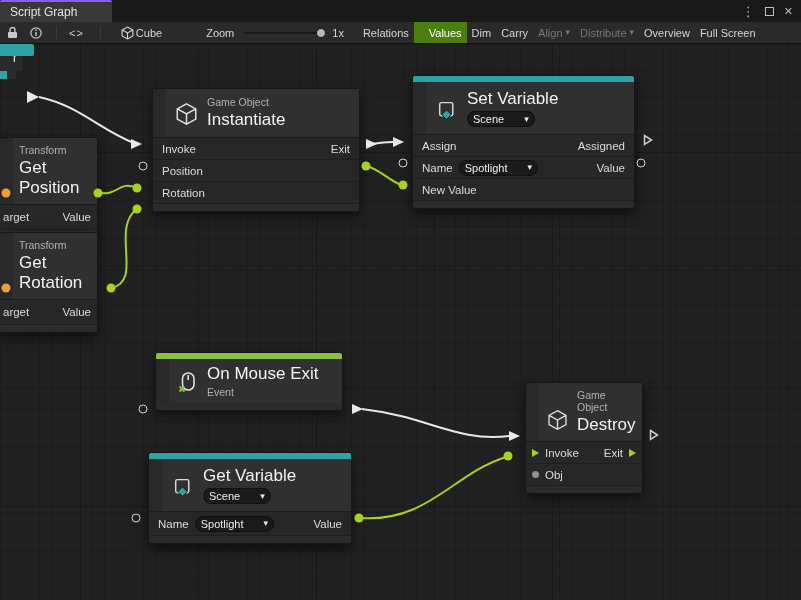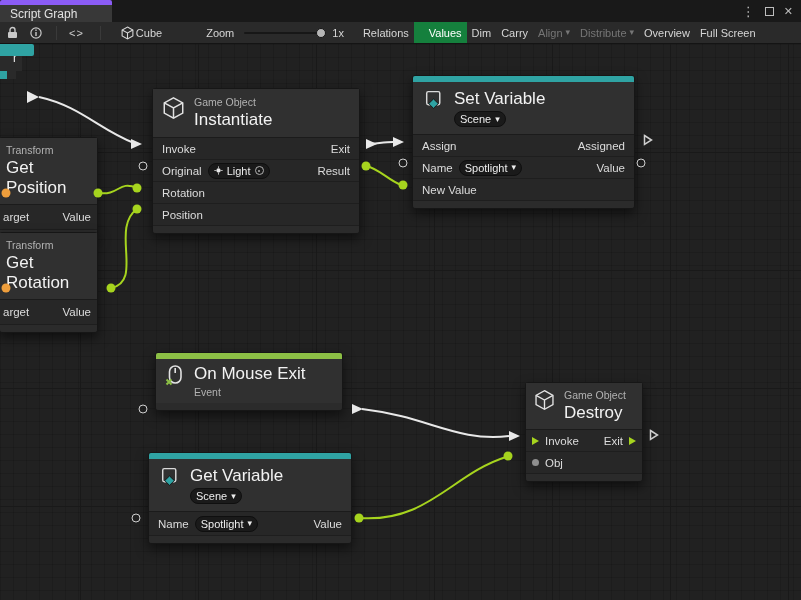--- a/index.html
+++ b/index.html
@@ -13,21 +13,21 @@
   }
 
   
   .tabbar {
     position: absolute; top:0; left:0; right:0; height:22px;
     background:#191919; display:flex; align-items:stretch;
   }
   .tab {
     width:112px; background:#383838; color:#e2e2e2; font-size:12px;
     display:flex; align-items:center; padding:0 10px;
-    border-top:5px solid #8b5cf6; border-radius:2px 2px 0 0;
+    border-top:2px solid #8b5cf6; border-radius:2px 2px 0 0;
   }
   .winbtns { margin-left:auto; display:flex; align-items:center; gap:10px; padding-right:8px; }
   .menu-glyph { font-size:13px; color:#bdbdbd; cursor:default; }
   .maxbox { width:9px; height:9px; border:1.5px solid #bdbdbd; display:inline-block; }
   .close-glyph { font-size:11px; color:#bdbdbd; }
 
   
   .toolbar {
     position:absolute; top:22px; left:0; right:0; height:22px;
     background:#2a2a2a; border-bottom:1px solid #141414;
@@ -41,21 +41,21 @@
   .slider-handle {
     position:absolute; top:-4px; left:72px; width:10px; height:10px;
     border-radius:50%; background:#b5b5b5; border:1px solid #151515;
   }
   .tb-buttons { display:flex; align-items:stretch; height:100%; margin-left:14px; }
   .tb-btn {
     display:flex; align-items:center; padding:0 5px; font-size:11px;
     color:#d6d6d6; background:transparent; border:none; cursor:default; gap:3px;
     font-family:"Liberation Sans", sans-serif;
   }
-  .tb-btn.active { background:#15803d; color:#ffffff;padding-left:15px; }
+  .tb-btn.active { background:#4d7c0f; color:#ffffff;padding-left:15px; }
   .tb-btn.disabled { color:#767676; }
   .caret { font-size:9px; line-height:1; }
 
   
   .canvas {
     position:absolute; top:44px; left:0; width:801px; height:556px;
     background-color:#212121;
     background-image:
       linear-gradient(#191919 1px, transparent 1px),
       linear-gradient(90deg,#191919 1px, transparent 1px),
@@ -67,36 +67,36 @@
 
   
   .node {
     position:absolute; background:#292929; border:1px solid #161616;
     border-radius:3px; box-shadow:0 5px 12px rgba(0,0,0,0.55);
     z-index:2;
   }
   .accent { height:6px; border-radius:2px 2px 0 0; }
   .accent.teal { background:#2FA3A3; }
   .accent.green { background:#8CBF45; }
-  .nhead { display:flex; align-items:flex-start; gap:9px; padding:7px 9px; background:#303030; }
+  .nhead { display:flex; align-items:flex-end; gap:9px; padding:7px 9px; background:#303030;margin-left:13px; }
   .titles { display:flex; flex-direction:column; gap:2px; }
   .ncat { font-size:10.5px; color:#b2b2b2; }
   .ntitle { font-size:17px; color:#f2f2f2; }
   .nsub { font-size:10.5px; color:#b2b2b2; }
   .rows { border-top:1px solid #1b1b1b; }
   .prow {
     display:flex; align-items:center; gap:6px; padding:0 9px; height:22px;
     background:#272727; border-bottom:1px solid #1e1e1e;
     font-size:11.5px; color:#dcdcdc; white-space:nowrap;
   }
   .spacer { flex:1; }
   .nfoot { height:7px; background:#2b2b2b; border-radius:0 0 3px 3px; }
 
   .chip {
-    display:inline-flex; align-items:center; gap:4px;
+    display:inline-flex; align-items:center; gap:20px;
     background:#1a1a1a; border:1px solid #0f0f0f; border-radius:8px;
     padding:1px 5px; height:16px; font-size:11px; color:#ededed; cursor:default;
   }
   .picker {
     width:9px; height:9px; border:1px solid #b0b0b0; border-radius:50%;
     position:relative; display:inline-block;
   }
   .picker::after {
     content:""; position:absolute; left:2.5px; top:2.5px;
     width:2px; height:2px; background:#b0b0b0; border-radius:50%;
@@ -257,39 +257,24 @@
         <span class="ntitle">Instantiate</span>
       </div>
     </div>
     <div class="rows">
       <div class="prow">
         <span>Invoke</span>
         <span class="spacer"></span>
         <span>Exit</span>
       </div>
       <div class="prow">
-        <span>Original</span>
-        <span class="chip">
-          <span>
-            <svg width="9" height="9" viewBox="0 0 10 10">
-                <circle cx="5" cy="5" r="2.4" fill="#e8e8e8"></circle>
-                <path d="M5 0.5 V2 M5 8 V9.5 M0.5 5 H2 M8 5 H9.5" stroke="#e8e8e8" stroke-width="1"></path>
-              </svg>
-          </span>
-          <span>Light</span>
-          <span class="picker"></span>
-        </span>
-        <span class="spacer"></span>
-        <span>Result</span>
+        <span>Position</span>
       </div>
       <div class="prow">
         <span>Rotation</span>
-      </div>
-      <div class="prow">
-        <span>Position</span>
       </div>
     </div>
     <div class="nfoot"></div>
   </div>
 
   <div class="node" style="left:412px; top:31px; width:223px;">
     <div class="accent teal"></div>
     <div class="nhead">
       <span>
         <svg width="23" height="23" viewBox="0 0 22 22">

